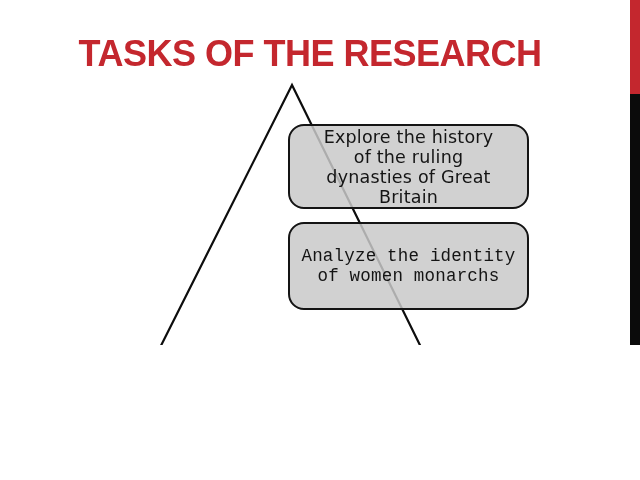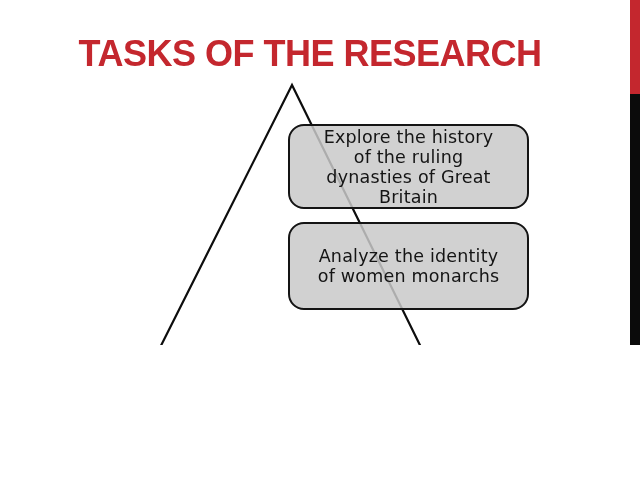--- a/index.html
+++ b/index.html
@@ -46,21 +46,21 @@
     align-items: center;
     justify-content: center;
     text-align: center;
     color: #141414;
     font-size: 17.5px;
     line-height: 20px;
     letter-spacing: 0.2px;
   }
   .task-box .task-text { white-space: pre-line; }
   .b1 { top: 124px; height: 85px; }
-  .b2 { top: 222px; height: 88px; }
+  .b2 { top: 222px; height: 88px; font-family: Liberation Mono, monospace; }
   .b3 { top: 319px; height: 89px; }
   .edge-bar {
     position: absolute;
     right: 0;
     top: 0;
     width: 10px;
     height: 480px;
   }
   .edge-red {
     position: absolute;

